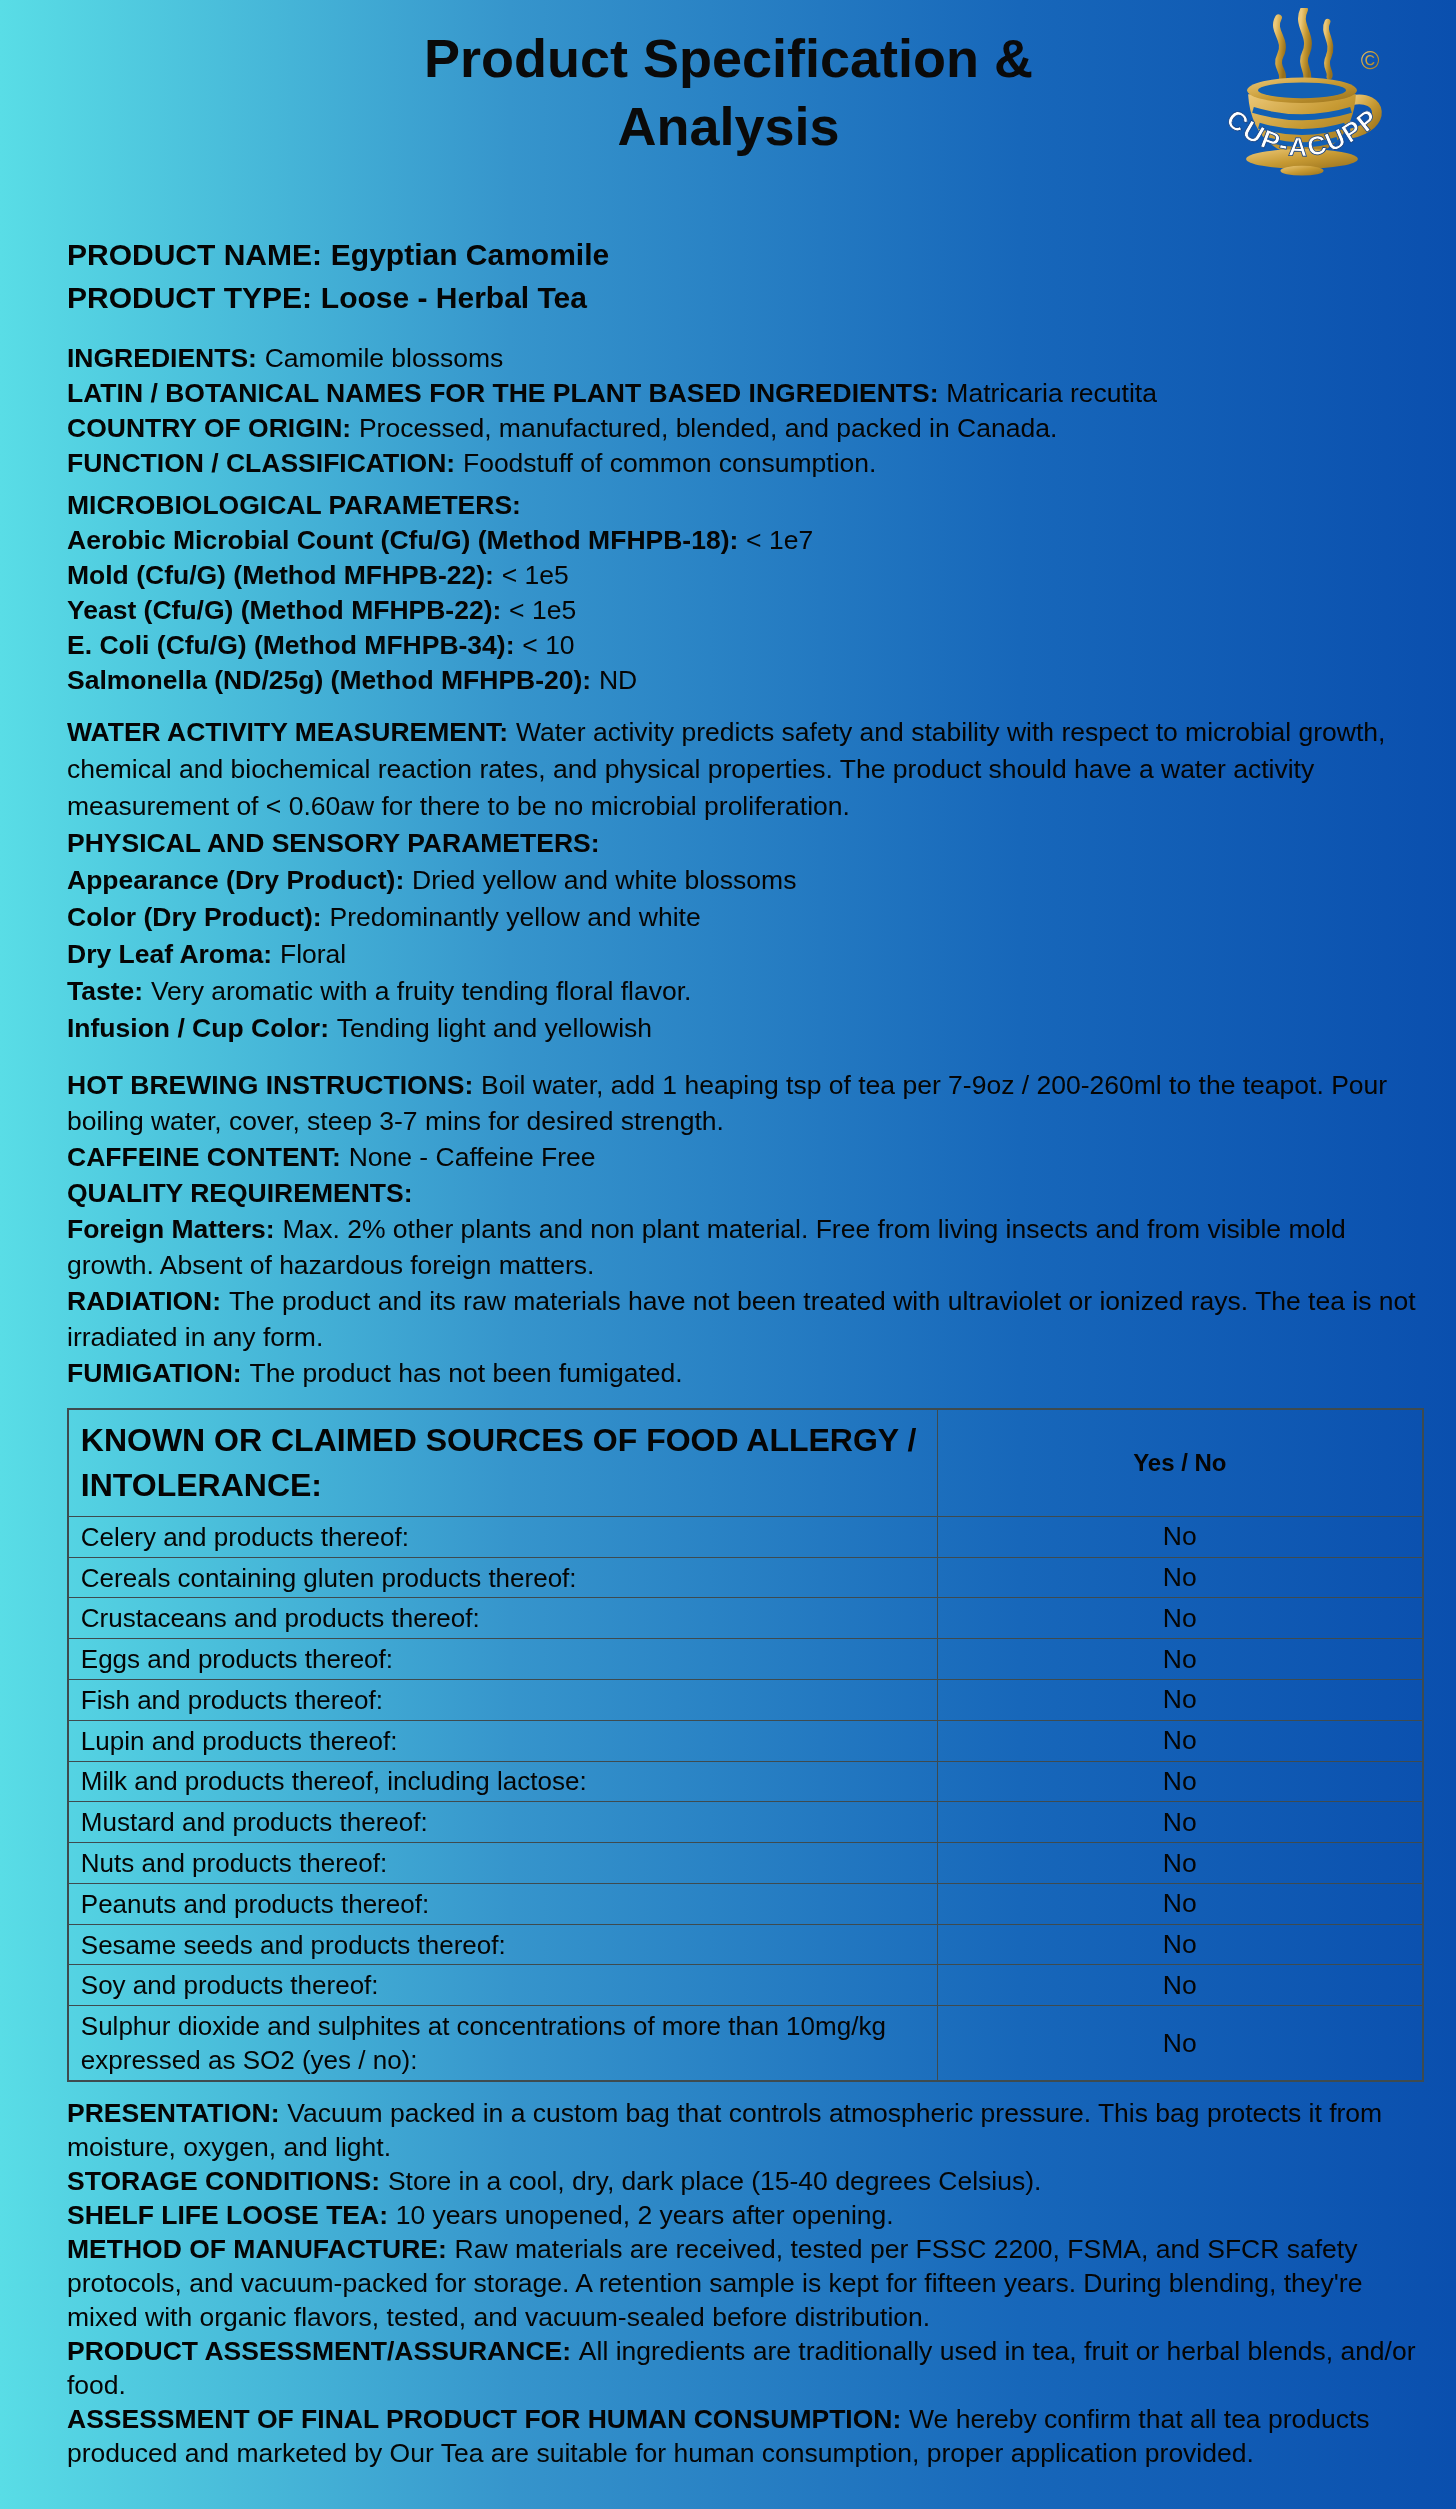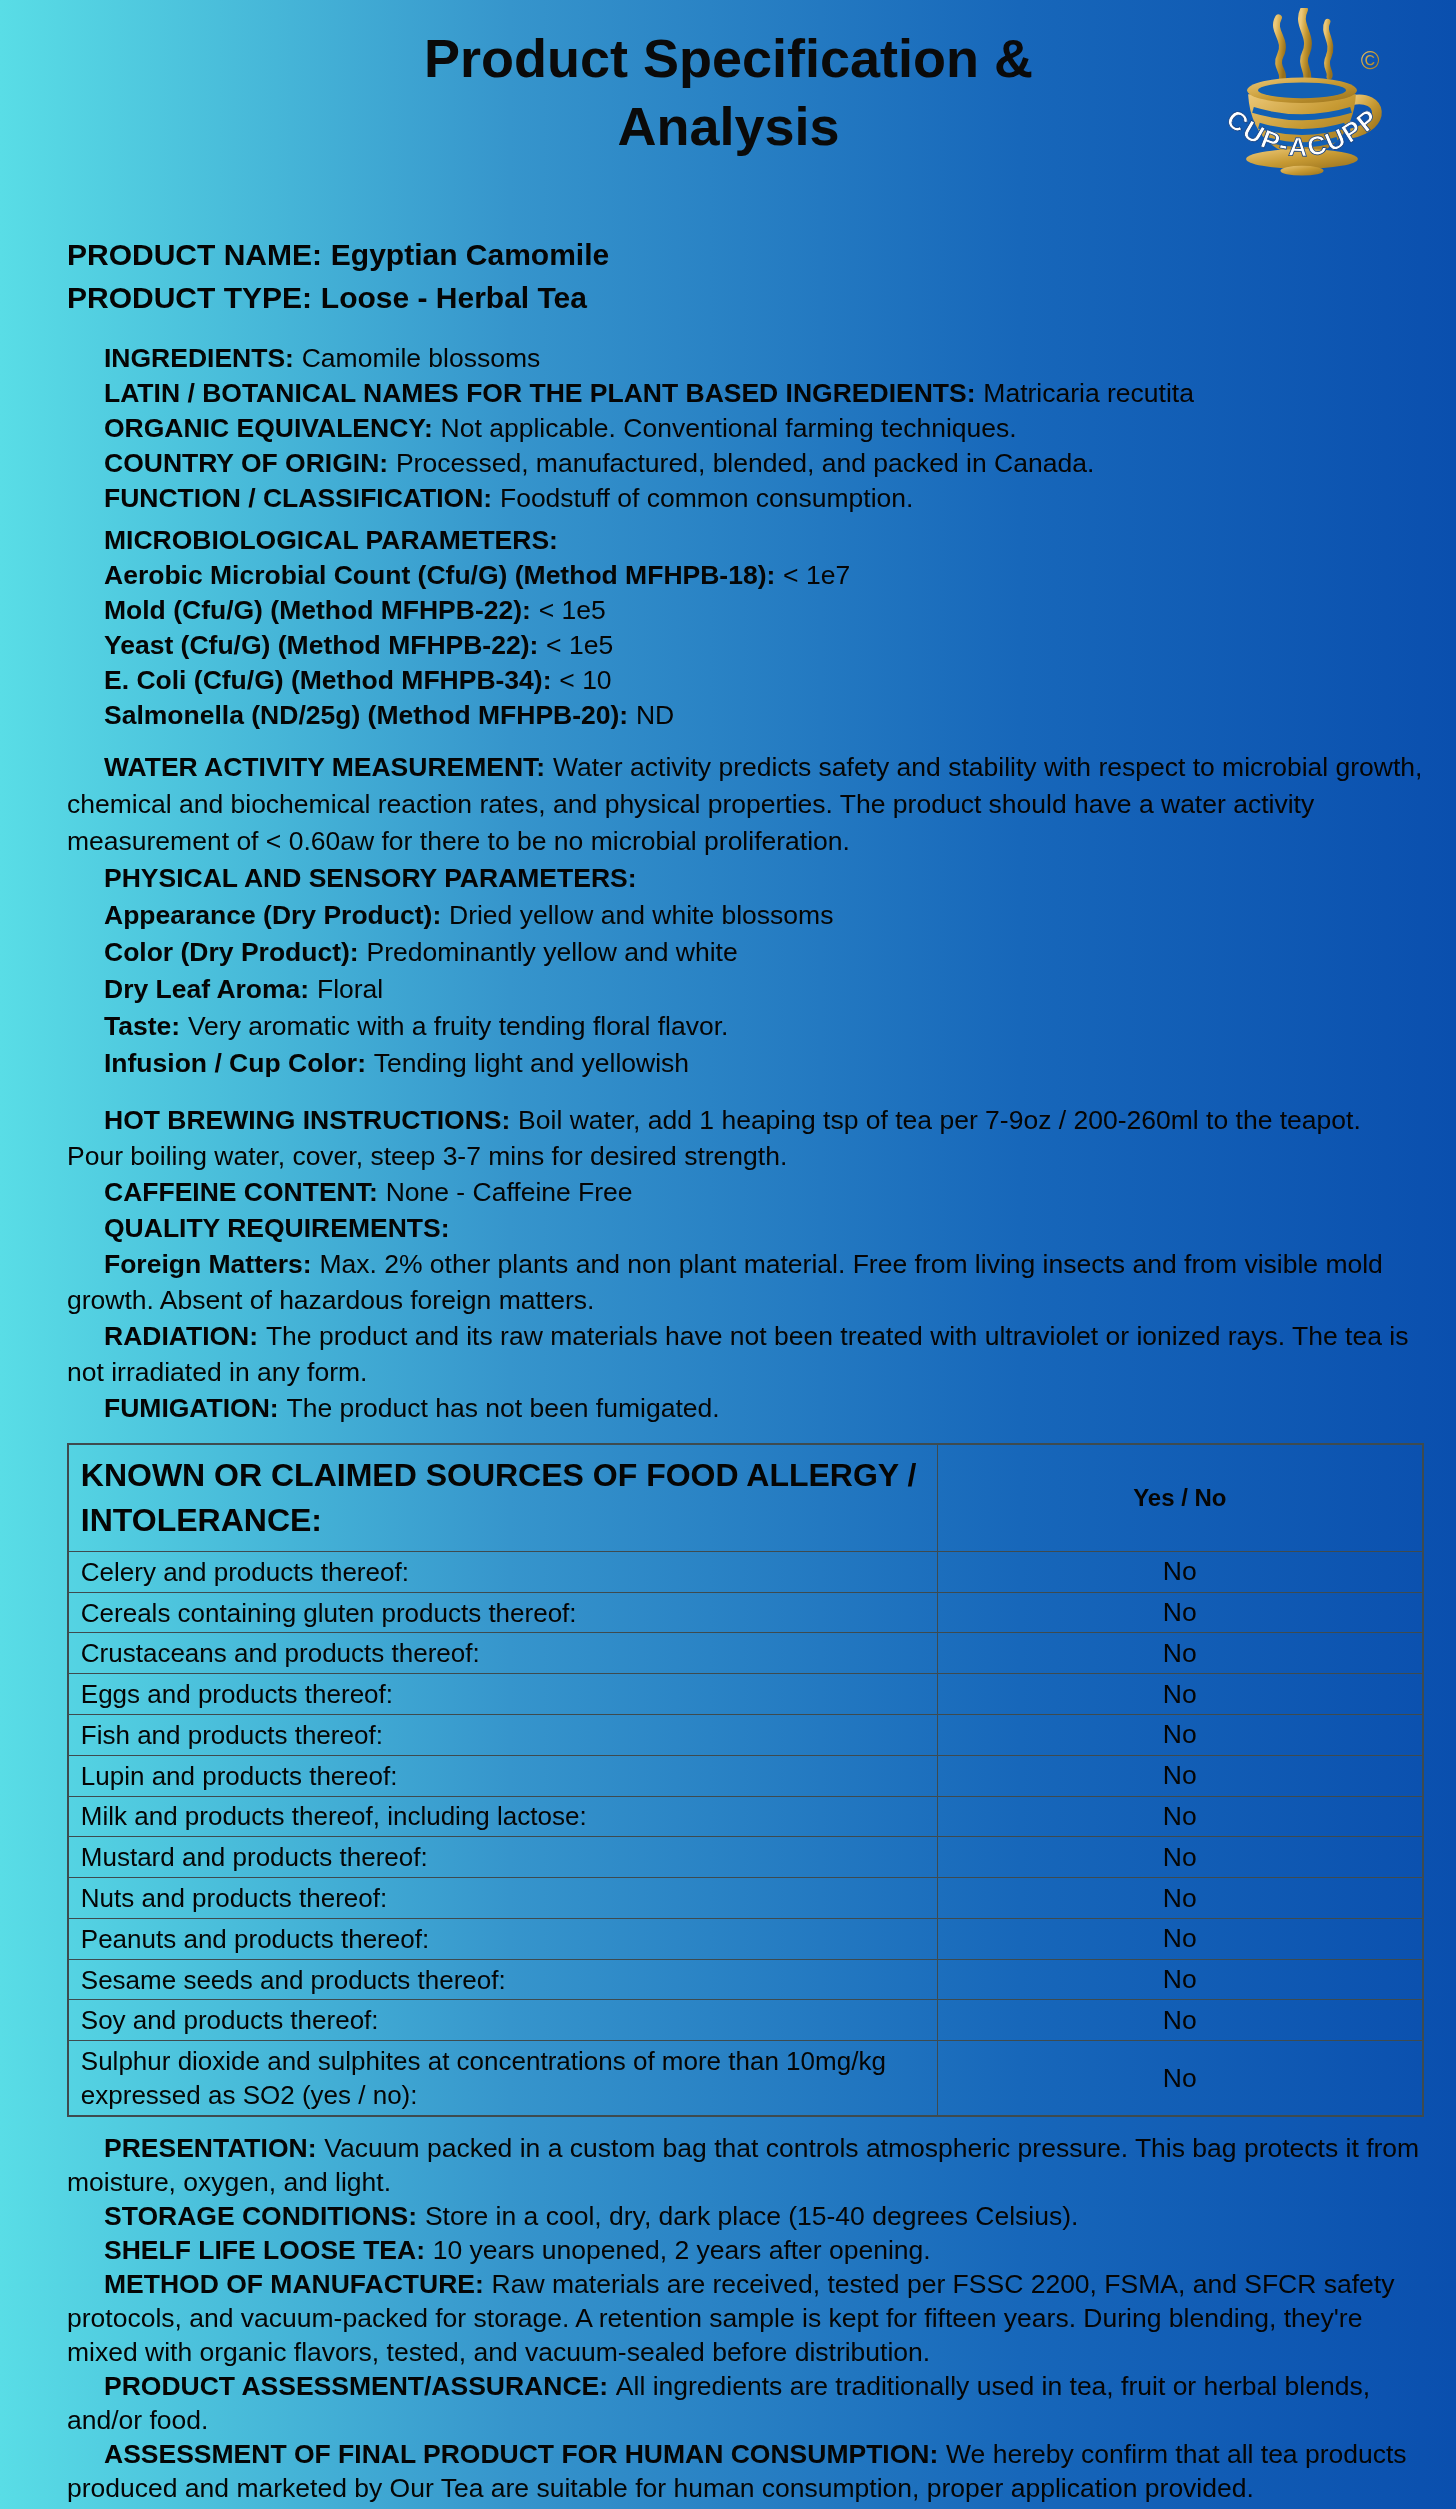--- a/index.html
+++ b/index.html
@@ -13,21 +13,21 @@
   .page-title{
     text-align:center;font-weight:bold;font-size:54px;line-height:68px;
     padding-top:23.5px;max-width:804px;margin:0 auto;color:#0a0a0a;
   }
   .logo{position:absolute;top:7.8px;right:55px;width:200px;height:196px;}
   .content{padding:0 33px 0 67px;}
   .product-block{margin-top:41px;}
   .product-line{font-size:30px;font-weight:bold;line-height:43px;margin:0;}
   .product-line b{margin-right:8.8px;}
   .kv{font-size:26.5px;line-height:35px;margin:0;}
-  .kv b{margin-right:7.8px;margin-left:37px;}
+  .kv b{margin-right:7.8px;}
   .details{margin-top:21.6px;}
   .micro{margin-top:7.8px;}
   .water{margin-top:15.7px;}
   .water .kv{line-height:37px;}
   .brewing{margin-top:19.6px;}
   .brewing .kv{line-height:36px;}
   
   .allergy{margin-top:17.6px;border:2px solid #3e4b4f;}
   .t-header{display:flex;border-bottom:1px solid #3e4b4f;min-height:86px;}
   .t-h-left{
@@ -105,23 +105,20 @@
     <div class="details">
 
         <p class="kv">
           <b>INGREDIENTS:</b><span>Camomile blossoms</span>
         </p>
 
         <p class="kv">
           <b>LATIN / BOTANICAL NAMES FOR THE PLANT BASED INGREDIENTS:</b><span>Matricaria recutita</span>
         </p>
 
-        <p class="kv">
-          <b>ORGANIC EQUIVALENCY:</b><span>Not applicable. Conventional farming techniques.</span>
-        </p>
 
         <p class="kv">
           <b>COUNTRY OF ORIGIN:</b><span>Processed, manufactured, blended, and packed in Canada.</span>
         </p>
 
         <p class="kv">
           <b>FUNCTION / CLASSIFICATION:</b><span>Foodstuff of common consumption.</span>
         </p>
       </div>
 

